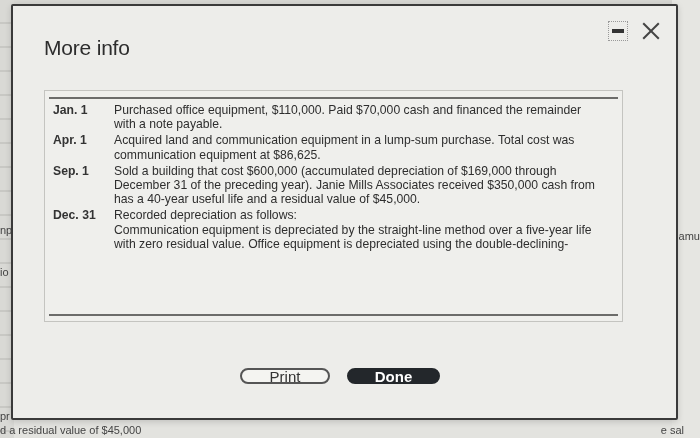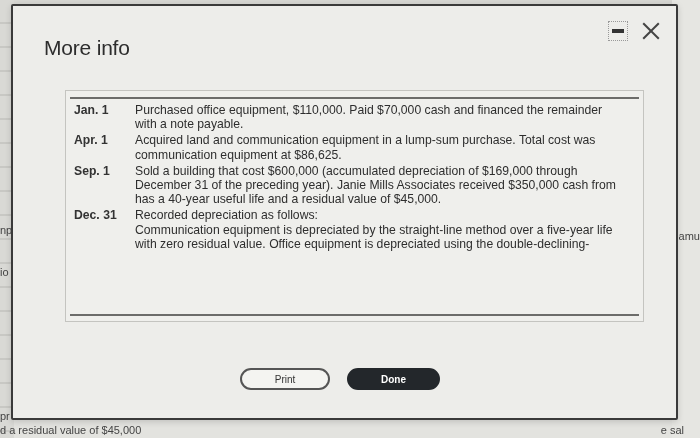--- a/index.html
+++ b/index.html
@@ -53,40 +53,40 @@
       width: 22px; height: 22px; position: relative; cursor: pointer;
     }
     .close-btn::before, .close-btn::after {
       content: ""; position: absolute; left: 10px; top: 0; width: 2px; height: 22px; background: #444;
     }
     .close-btn::before { transform: rotate(45deg); }
     .close-btn::after { transform: rotate(-45deg); }
 
     
     .info-box {
-      position: absolute; left: 52px; top: 84px; width: 579px; height: 232px;
+      position: absolute; left: 31px; top: 84px; width: 579px; height: 232px;
       border: 1px solid #c4c4c0;
       background: #efefec;
     }
     .info-box .rule-top {
       position: absolute; left: 4px; right: 4px; top: 6px; height: 2px; background: #6c6c6a;
     }
     .info-box .rule-bottom {
       position: absolute; left: 4px; right: 4px; bottom: 5px; height: 2px; background: #6c6c6a;
     }
     .entries { position: absolute; left: 8px; top: 12px; right: 10px; }
     .entry { display: flex; font-size: 12.2px; line-height: 14.2px; margin-bottom: 2px; }
     .entry .date { width: 61px; flex: none; font-weight: bold; color: #333; padding-left: 0; }
     .entry .desc { flex: 1; color: #2e2e2e; }
     .entry .desc span { display: block; }
 
     
     .btn {
-      position: absolute; top: 362px; height: 22px; border-radius: 15px;
-      font-size: 10px; display: flex; align-items: center; justify-content: center;
+      position: absolute; top: 362px; height: 16px; border-radius: 15px;
+      font-size: 15px; display: flex; align-items: center; justify-content: center;
       cursor: pointer;
     }
     .btn-print {
       left: 227px; width: 90px; background: #f4f4f1; border: 2px solid #555; color: #333;
     }
     .btn-done {
       left: 334px; width: 93px; background: #23272b; border: 2px solid #23272b; color: #fff; font-weight: bold; text-align: right;
     }
   </style>
 </head>

